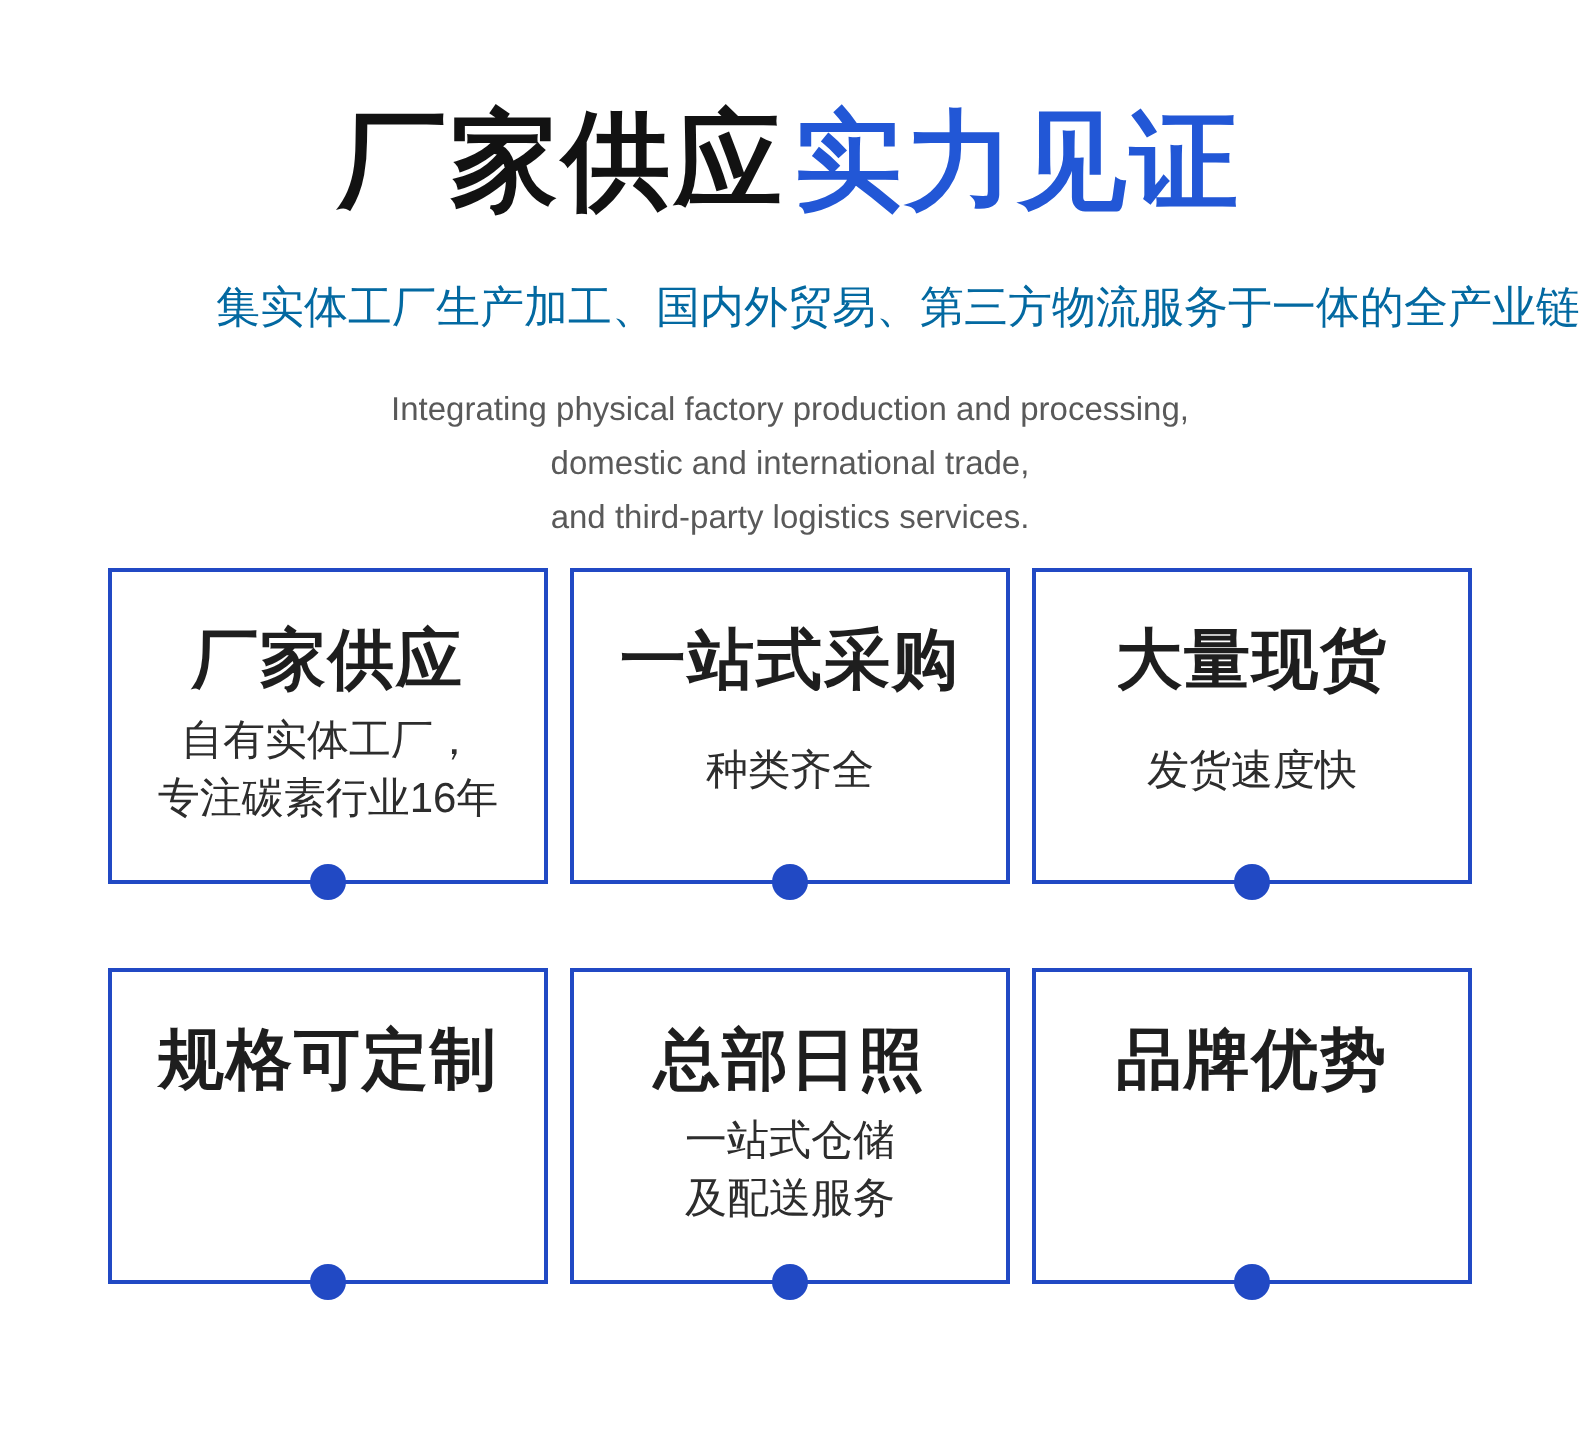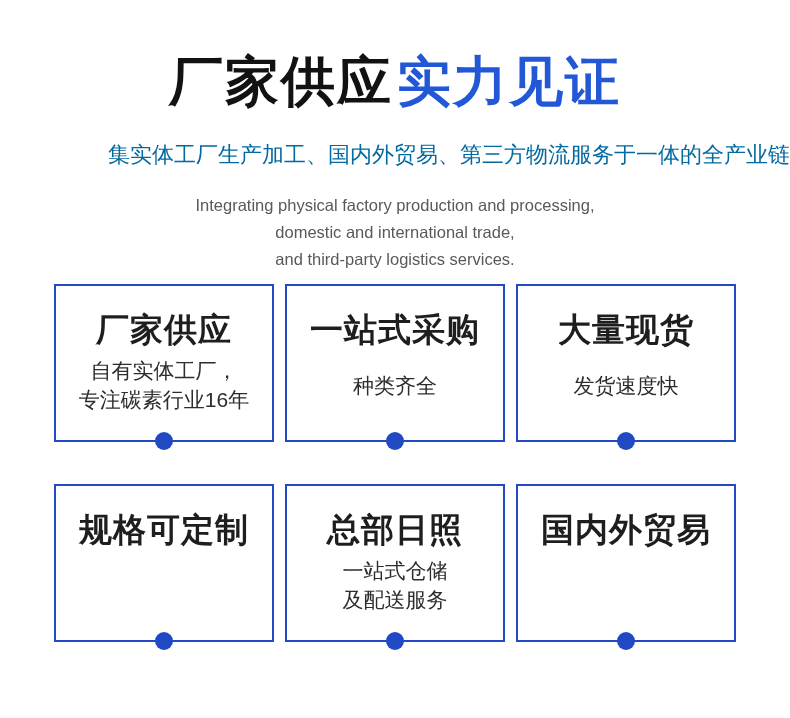--- a/index.html
+++ b/index.html
@@ -137,18 +137,18 @@
   <div class="card">
     <div class="card-title">总部日照</div>
     <div class="card-sub">
           <div>一站式仓储</div>
           <div>及配送服务</div>
         </div>
     <span class="card-dot"></span>
   </div>
 
   <div class="card">
-    <div class="card-title">国内外贸易</div>
+    <div class="card-title">品牌优势</div>
     <span class="card-dot"></span>
   </div>
 </div>
 
 </div>
 
 </body></html>

